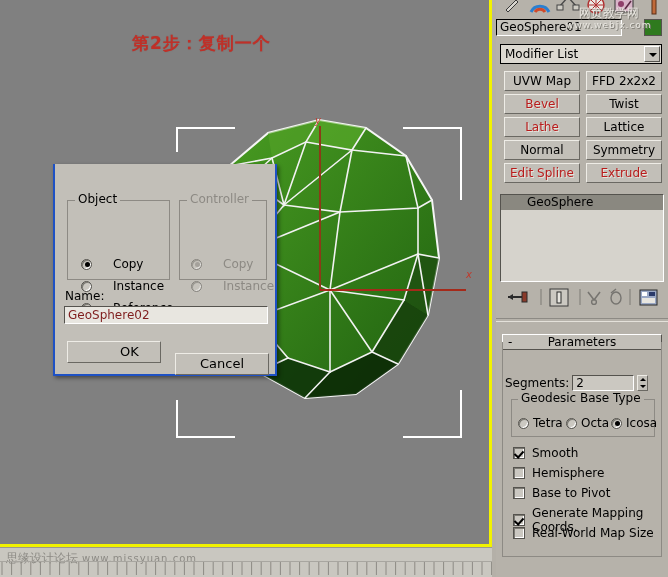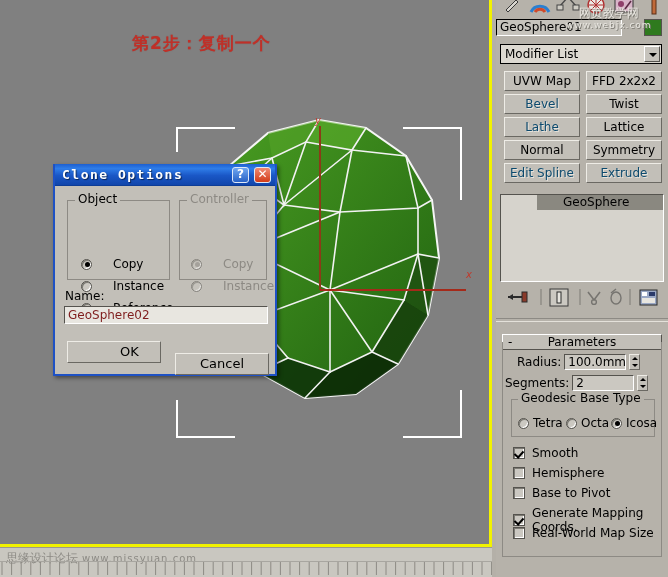--- a/index.html
+++ b/index.html
@@ -91,27 +91,26 @@
 
   #modbtns{position:absolute;left:8px;top:71px;width:158px;}
   .mbrow{display:flex;gap:6px;margin-bottom:3px;}
   .mbtn{
     width:76px;height:20px;box-sizing:border-box;
     background:#c2bfb8;border:1px solid #6a6862;
     border-top-color:#eeece6;border-left-color:#eeece6;
     font-size:12px;line-height:18px;text-align:center;color:#000;
     font-family:"DejaVu Sans",sans-serif;
   }
-  .mbtn.dis{color:#0c4a6e;text-shadow:1px 1px 0 #e6e3dc;}
+  .mbtn.dis{color:#b91c1c;text-shadow:1px 1px 0 #e6e3dc;}
 
   #stack{
     position:absolute;left:4px;top:194px;width:164px;height:88px;box-sizing:border-box;
     background:#d6d3cc;border:1px solid #55534e;border-right-color:#fff;border-bottom-color:#fff;
     overflow:hidden;
-    padding-left:36px;
   }
   .stack-item{
     height:15px;line-height:15px;background:#8a8880;color:#000;
     font-size:12px;padding-left:26px;font-family:"DejaVu Sans",sans-serif;
   }
   #stackicons{position:absolute;left:4px;top:286px;width:164px;height:22px;}
   .sep{position:absolute;top:2px;width:1px;height:18px;background:#7d7b74;}
 
   #paramhdr{
     position:absolute;left:6px;top:334px;width:160px;height:16px;box-sizing:border-box;
@@ -287,25 +286,20 @@
           <line x1="320" y1="126" x2="320" y2="290" stroke="#8c3a18" stroke-width="2"></line>
           <line x1="320" y1="290" x2="466" y2="290" stroke="#a52a1a" stroke-width="2"></line>
           <text x="315" y="124" fill="#c0392b" font-size="10" font-family="DejaVu Sans, sans-serif" font-style="italic">y</text>
           <text x="466" y="278" fill="#c0392b" font-size="10" font-family="DejaVu Sans, sans-serif" font-style="italic">x</text>
         </g>
       </svg>
 
       <div class="step-title" style="color: rgb(192, 48, 40);">第2步：复制一个</div>
 
       <div id="dialog">
-        <div id="dlg-title">
-          <span class="ttxt">Clone Options</span>
-          <div class="tbtn help">?</div>
-          <div class="tbtn close">✕</div>
-        </div>
         <div id="dlg-body">
 
           <div class="dgroup" style="left:12px;top:14px;width:103px;height:80px;">
             <span class="gtitle">Object</span>
             <div class="dradio" style="left:13px;top:16px;">
               <span class="radio on"></span>
               <span>Copy</span>
             </div>
             <div class="dradio" style="left:13px;top:38px;">
               <span class="radio"></span>
@@ -502,25 +496,20 @@
     </svg>
 
     <div id="panel-sep"></div>
 
     <div id="paramhdr">
       <span class="minus">-</span>
       <span>Parameters</span>
     </div>
 
     <div id="paramframe">
-      <div class="prow" style="left:14px;top:12px;">
-        <span class="plabel">Radius:</span>
-        <span class="pfield">100.0mm</span>
-        <span class="spin"></span>
-      </div>
       <div class="prow" style="left:2px;top:33px;">
         <span class="plabel">Segments:</span>
         <span class="pfield">2</span>
         <span class="spin"></span>
       </div>
 
       <div class="gbox" style="left:8px;top:57px;width:144px;height:38px;">
         <span class="gtitle" style="background:#b6b2aa;">Geodesic Base Type</span>
         <div class="crow" style="left:6px;top:16px;gap:4px;">
           <span class="radio"></span>

